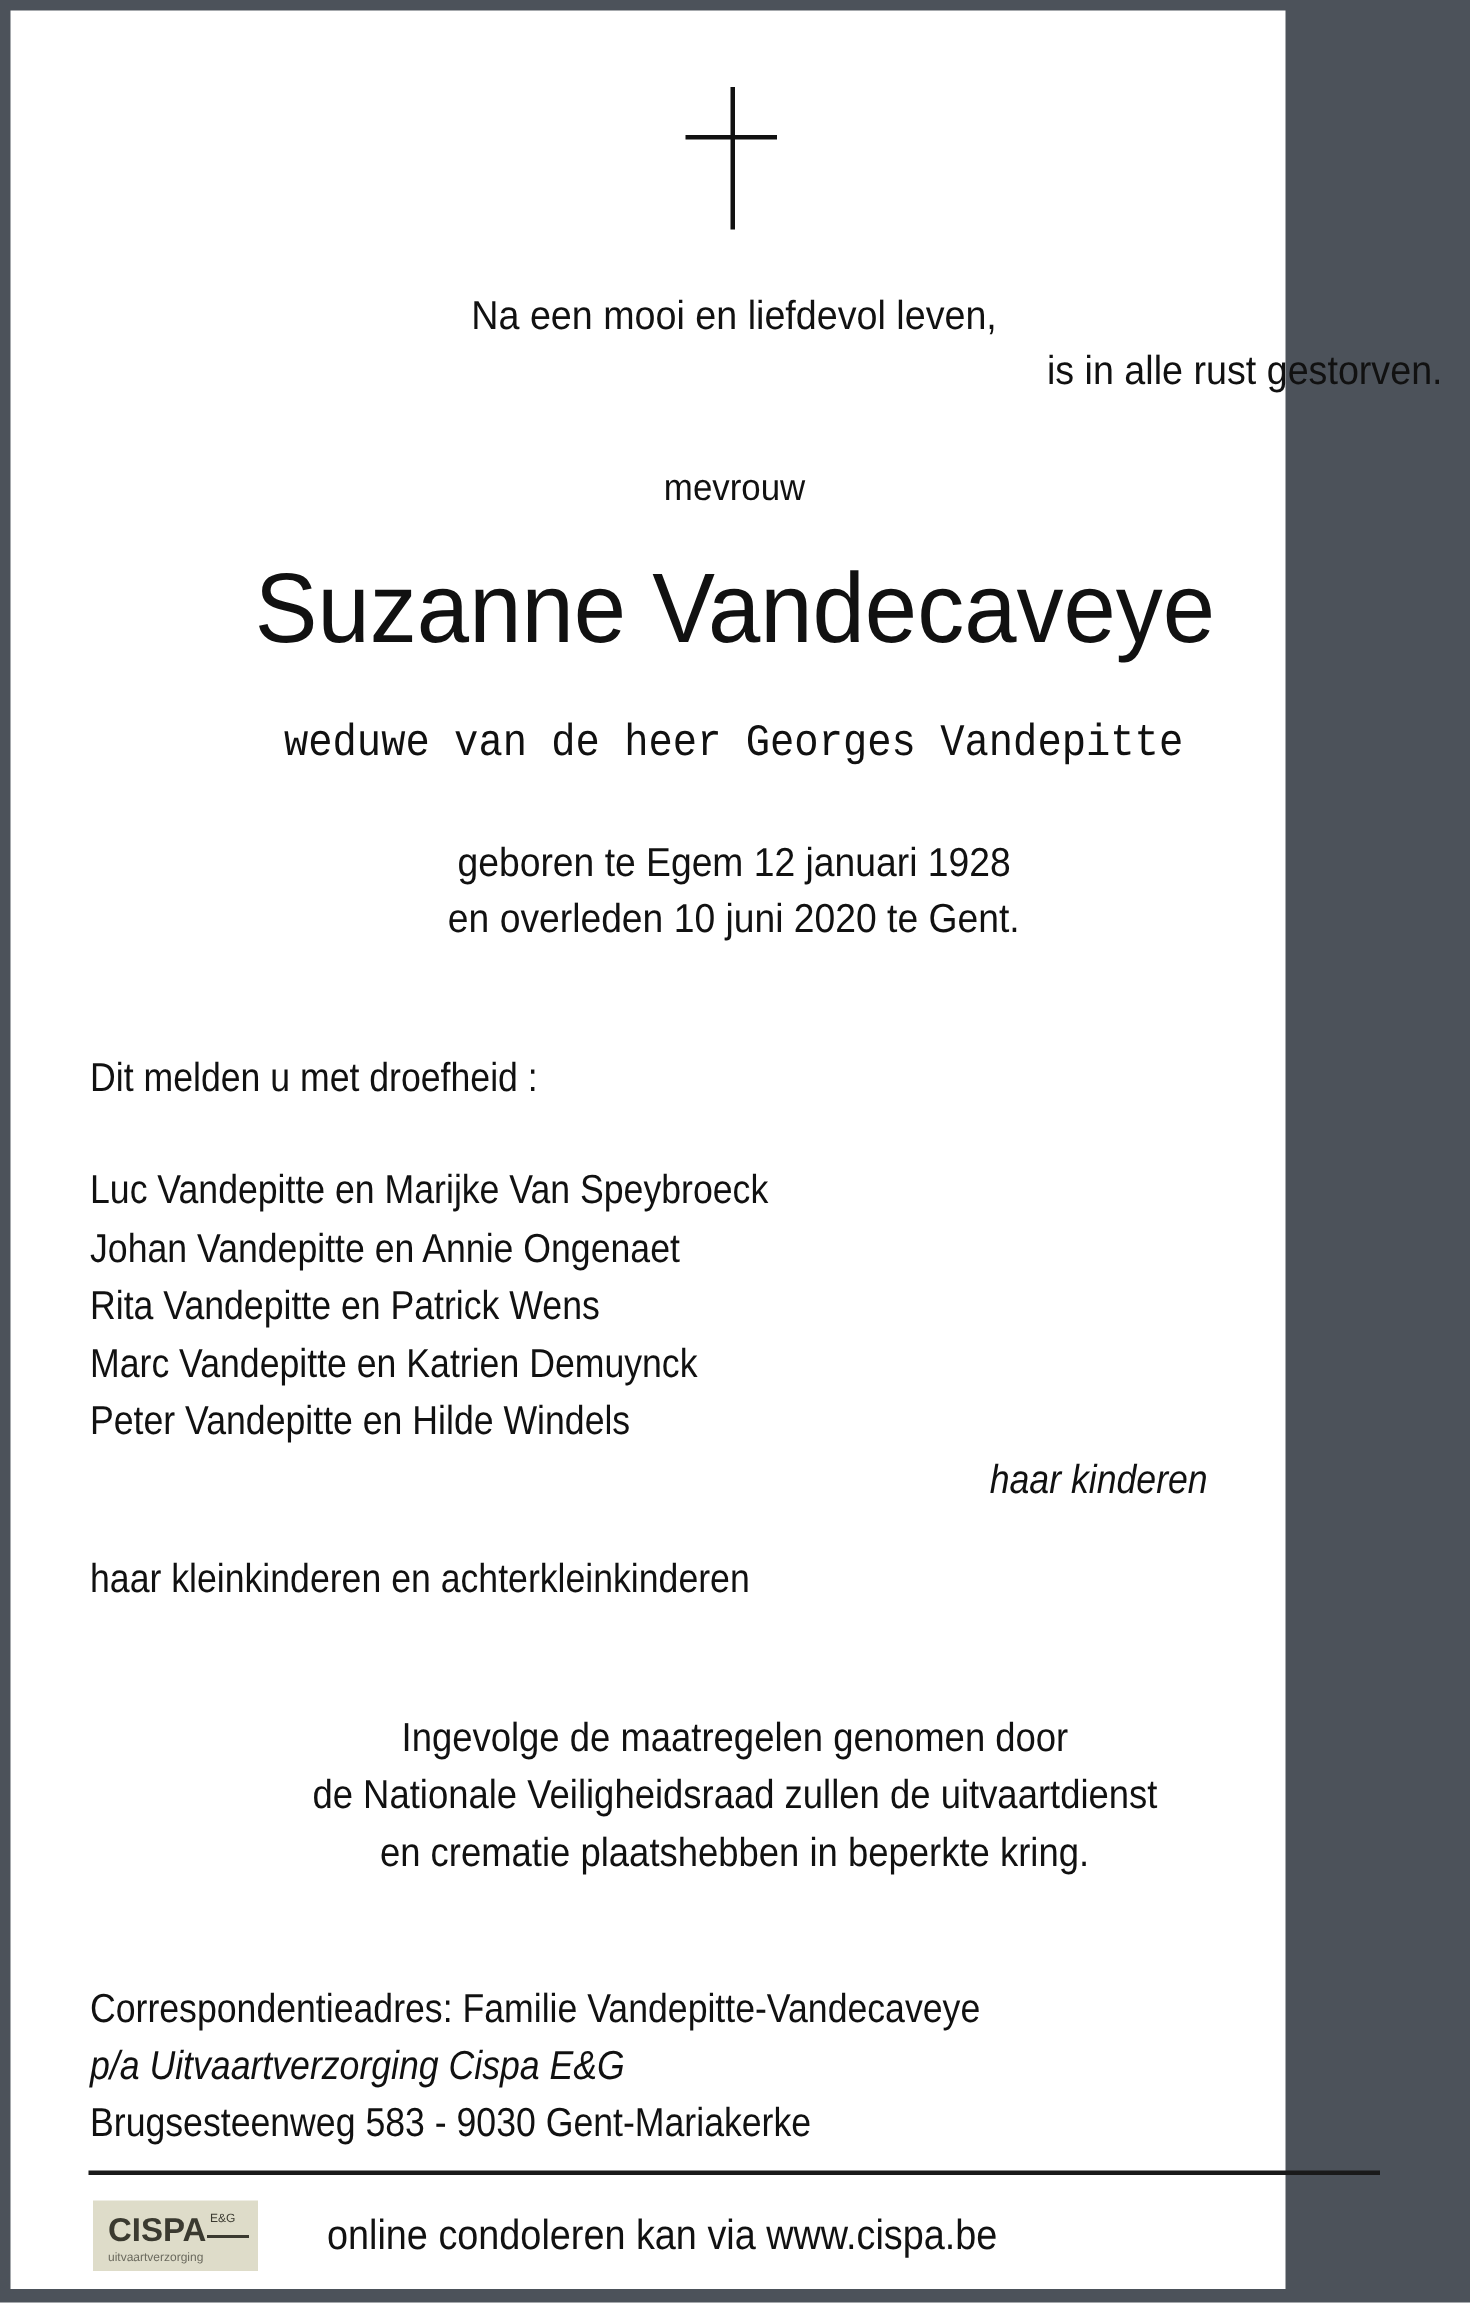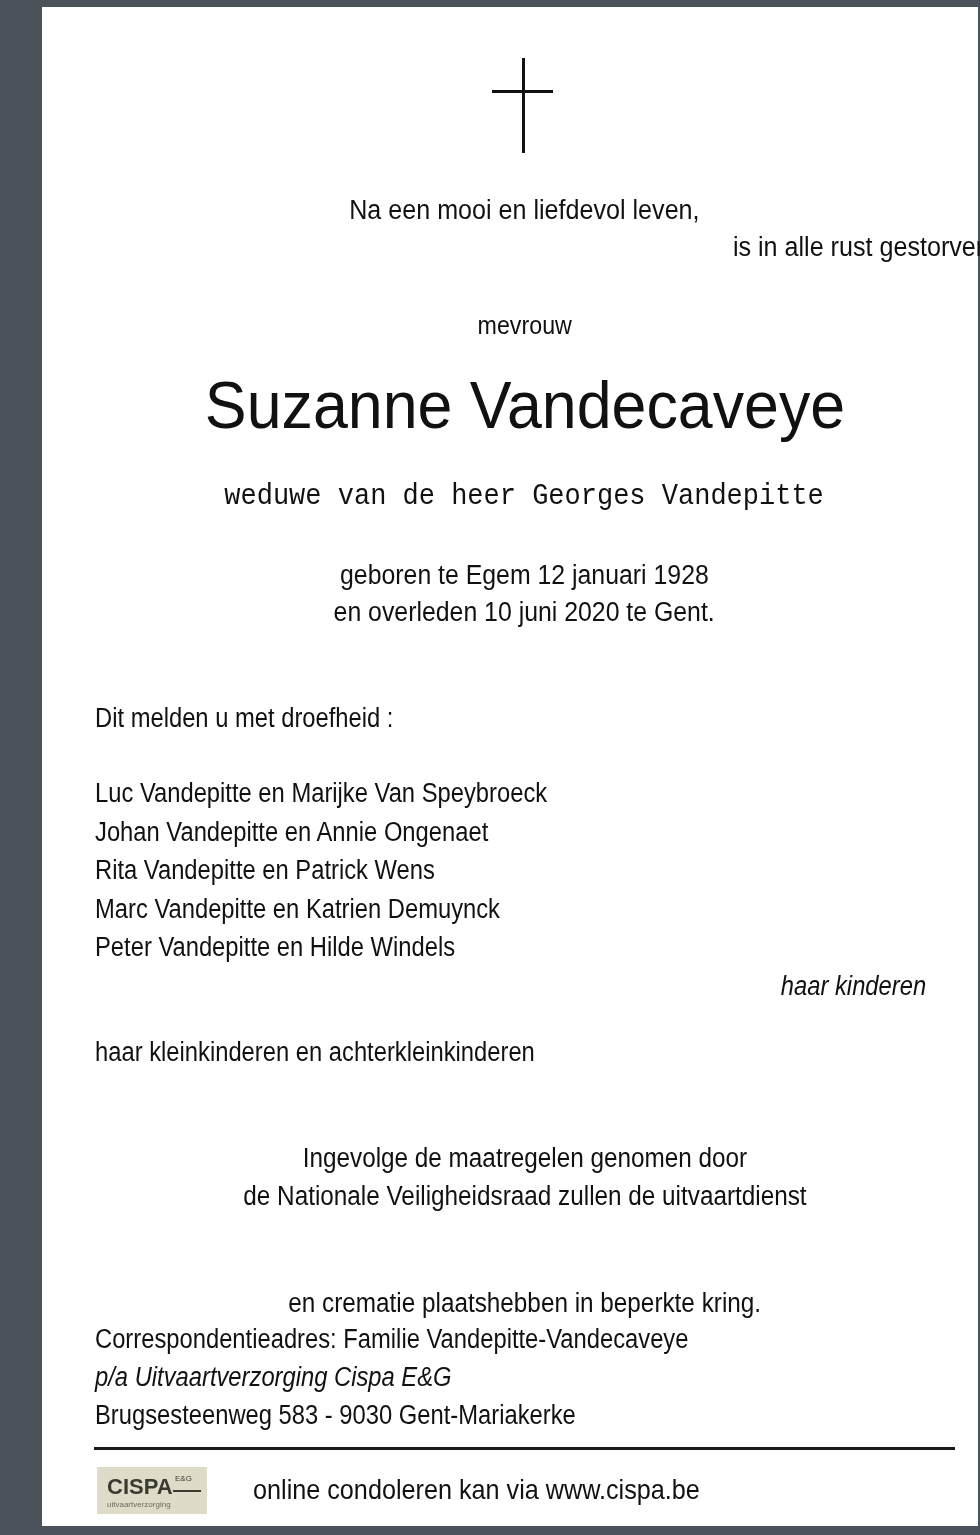--- a/index.html
+++ b/index.html
@@ -7,23 +7,22 @@
     width: 980px; height: 1535px;
     background: #4c525a;
     position: relative;
     overflow: hidden;
     font-family: "Liberation Sans", sans-serif;
     color: #111;
   }
   .card {
     position: absolute;
     left: 7px; top: 7px;
-    width: 936px; height: 1519px;
+    width: 850px; height: 1519px;
     background: #ffffff;
-    margin-left: 35px;
   }
   .cross-v {
     position: absolute; left: 480px; top: 51px;
     width: 3px; height: 95px; background: #111;
   }
   .cross-h {
     position: absolute; left: 450px; top: 83px;
     width: 61px; height: 3px; background: #111;
   }
   .line {
@@ -121,21 +120,21 @@
     <div class="line left" style="top:889px;"><span class="condl">Marc Vandepitte en Katrien Demuynck</span></div>
     <div class="line left" style="top:927px;"><span class="condl">Peter Vandepitte en Hilde Windels</span></div>
   </div>
 
   <div class="line right" style="top:966px;"><span class="condr">haar kinderen</span></div>
 
   <div class="line left" style="top:1032px;"><span class="condl">haar kleinkinderen en achterkleinkinderen</span></div>
 
   <div class="line center notice" style="top:1138px;"><span class="cond">Ingevolge de maatregelen genomen door</span></div>
   <div class="line center notice" style="top:1176px;"><span class="cond">de Nationale Veiligheidsraad zullen de uitvaartdienst</span></div>
-  <div class="line center notice" style="top:1283px;"><span class="cond">en crematie plaatshebben in beperkte kring.</span></div>
+  <div class="line center notice" style="top:1215px;"><span class="cond">en crematie plaatshebben in beperkte kring.</span></div>
 
   <div class="line left" style="top:1319px;"><span class="condl">Correspondentieadres: Familie Vandepitte-Vandecaveye</span></div>
   <div class="line left" style="top:1357px;font-style:italic;"><span class="condl">p/a Uitvaartverzorging Cispa E&amp;G</span></div>
   <div class="line left" style="top:1395px;"><span class="condl">Brugsesteenweg 583 - 9030 Gent-Mariakerke</span></div>
 
   <div class="rule"></div>
 
   <div class="logo">
     <span class="logo-main">CISPA</span>
     <span class="logo-eg">E&amp;G</span>

